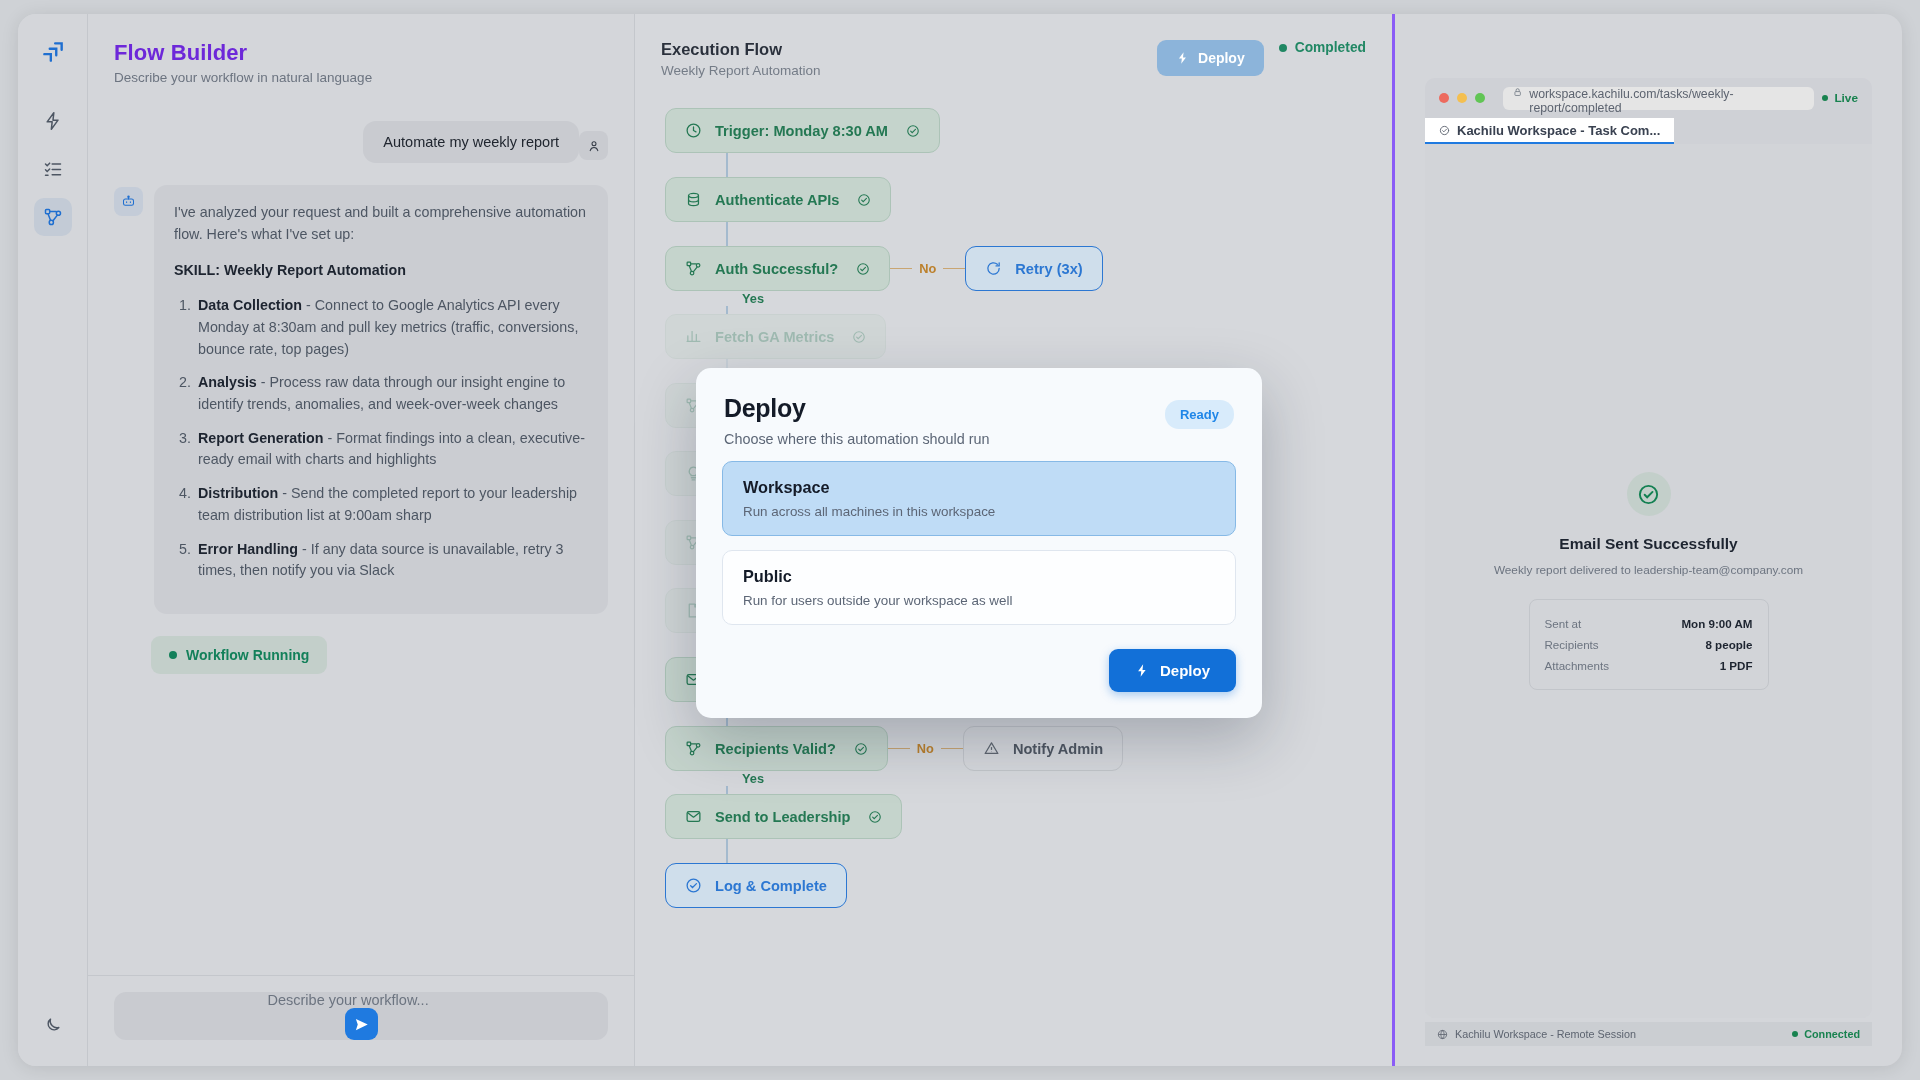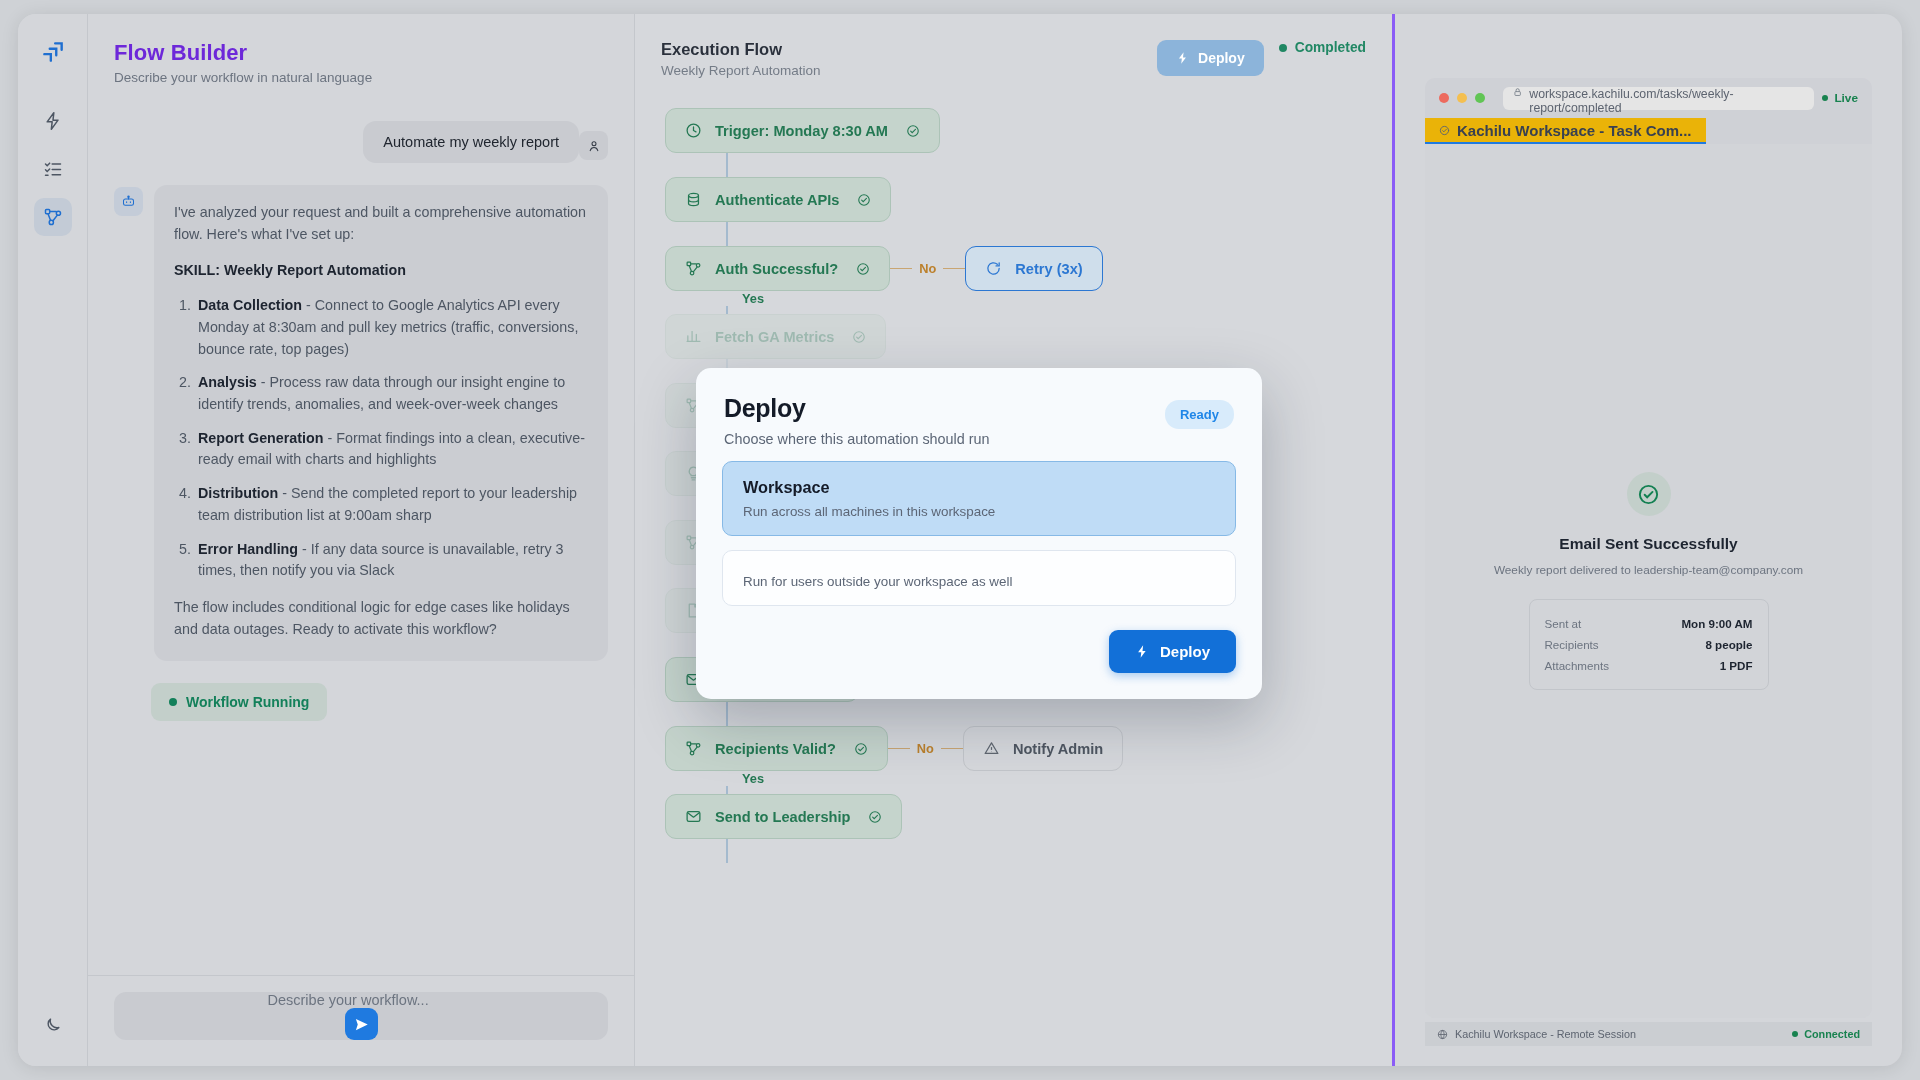--- a/index.html
+++ b/index.html
@@ -152,22 +152,22 @@
   .urlbar {
     flex: 1; margin-left: 10px; height: 23px; border-radius: 6px;
     background: #e5e5e5; display:flex; align-items:flex-start; gap:7px;
     padding: 0 10px; font-size: 12.3px; color: #5d6470;
   }
   .live { display:flex; align-items:center; gap:6px; color:#18824f; font-size:11.8px; font-weight:bold; }
   .dot-sm { width:6px; height:6px; border-radius:50%; background:#18824f; }
   .tabstrip { height: 26px; display:flex; background:#cfd1d6; }
   .tab {
     display:flex; align-items:center; gap:7px; padding: 0 14px;
-    font-size: 15px; font-weight:bold; color:#394150;
-    background:#eab308; border-bottom: 2px solid #1f7ae0;
+    font-size: 13px; font-weight:bold; color:#394150;
+    background:#ffffff; border-bottom: 2px solid #1f7ae0;
   }
   .page { flex:1; background:#d2d4d8; display:flex; flex-direction:column; align-items:center; justify-content:center; }
   .ok-circle {
     width: 44px; height:44px; border-radius:50%; background:#c3cfca;
     display:flex; align-items:center; justify-content:center; margin-bottom: 19px;
   }
   .ok-title { font-size: 15.5px; font-weight:bold; color:#1d2430; }
   .ok-sub { font-size: 11.8px; color:#6c7480; margin-top: 10px; text-align: center; }
   .detail-card {
     margin-top: 22px; width: 240px; border:1px solid #c2c5ca; border-radius:8px;
@@ -292,21 +292,20 @@
         <div class="bubble-bot">
           <div>I've analyzed your request and built a comprehensive automation flow. Here's what I've set up:</div>
           <div class="skill">SKILL: Weekly Report Automation</div>
           <ol>
             <li><b>Data Collection</b><span> - Connect to Google Analytics API every Monday at 8:30am and pull key metrics (traffic, conversions, bounce rate, top pages)</span></li>
             <li><b>Analysis</b><span> - Process raw data through our insight engine to identify trends, anomalies, and week-over-week changes</span></li>
             <li><b>Report Generation</b><span> - Format findings into a clean, executive-ready email with charts and highlights</span></li>
             <li><b>Distribution</b><span> - Send the completed report to your leadership team distribution list at 9:00am sharp</span></li>
             <li><b>Error Handling</b><span> - If any data source is unavailable, retry 3 times, then notify you via Slack</span></li>
           </ol>
-          <div class="closing">The flow includes conditional logic for edge cases like holidays and data outages. Ready to activate this workflow?</div>
         </div>
       </div>
 
       <div class="status-pill">
         <span class="dot"></span>
         <span>Workflow Running</span>
       </div>
     </div>
 
     <div class="chat-foot">
@@ -594,20 +593,29 @@
           <span class="chk">
               <svg width="14" height="14" viewBox="0 0 24 24" fill="none" stroke="#177049" stroke-width="1.9" stroke-linecap="round">
                 <circle cx="12" cy="12" r="9"></circle>
                 <path d="M8 12.3 l2.6 2.6 L16.2 9.3"></path>
               </svg>
             </span>
         </div>
       </div>
       <div class="connector-v" style="height:24px"></div>
 
+      <div class="row">
+        <div class="node blue">
+          <svg width="17" height="17" viewBox="0 0 24 24" fill="none" stroke="#1f6fd0" stroke-width="1.8" stroke-linecap="round">
+              <circle cx="12" cy="12" r="9"></circle>
+              <path d="M8 12.3 l2.6 2.6 L16.2 9.3"></path>
+            </svg>
+          <span>Log &amp; Complete</span>
+        </div>
+      </div>
     </div>
 
     <div class="scrim"></div>
   </div>
 
   <div class="preview">
     <div class="browser">
       <div class="bar">
         <span class="tl" style="background:#ed6a5e"></span>
         <span class="tl" style="background:#f4bf50"></span>
@@ -679,20 +687,21 @@
         <div class="modal-title">Deploy</div>
         <div class="modal-sub">Choose where this automation should run</div>
       </div>
       <div class="ready-badge">Ready</div>
     </div>
     <div class="opt sel">
       <div class="ot">Workspace</div>
       <div class="od">Run across all machines in this workspace</div>
     </div>
     <div class="opt">
+      <div class="ot">Public</div>
       <div class="od">Run for users outside your workspace as well</div>
     </div>
     <div class="modal-foot">
       <button class="deploy-btn">
         <svg width="15" height="15" viewBox="0 0 24 24" fill="#fff">
             <path d="M13 2 L5 13 h5 l-1 9 8-11 h-5 z"></path>
           </svg>
         <span>Deploy</span>
       </button>
     </div>

